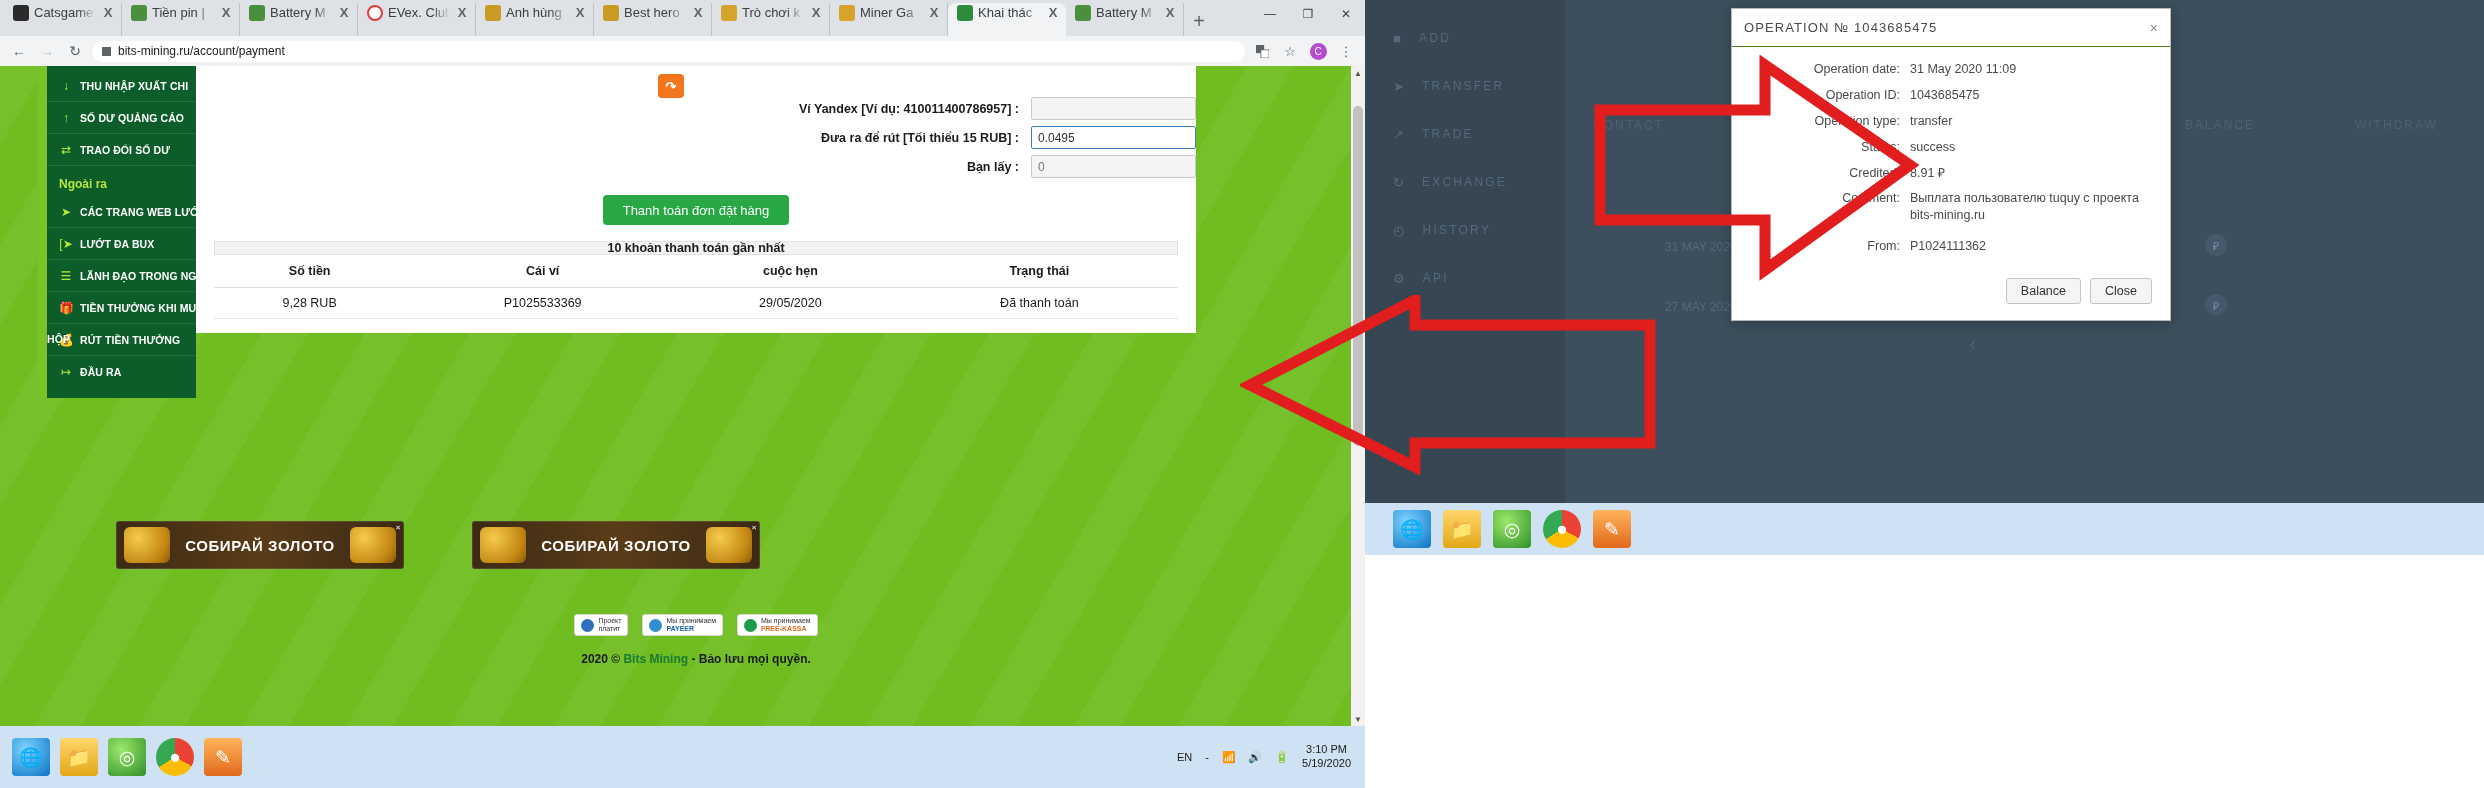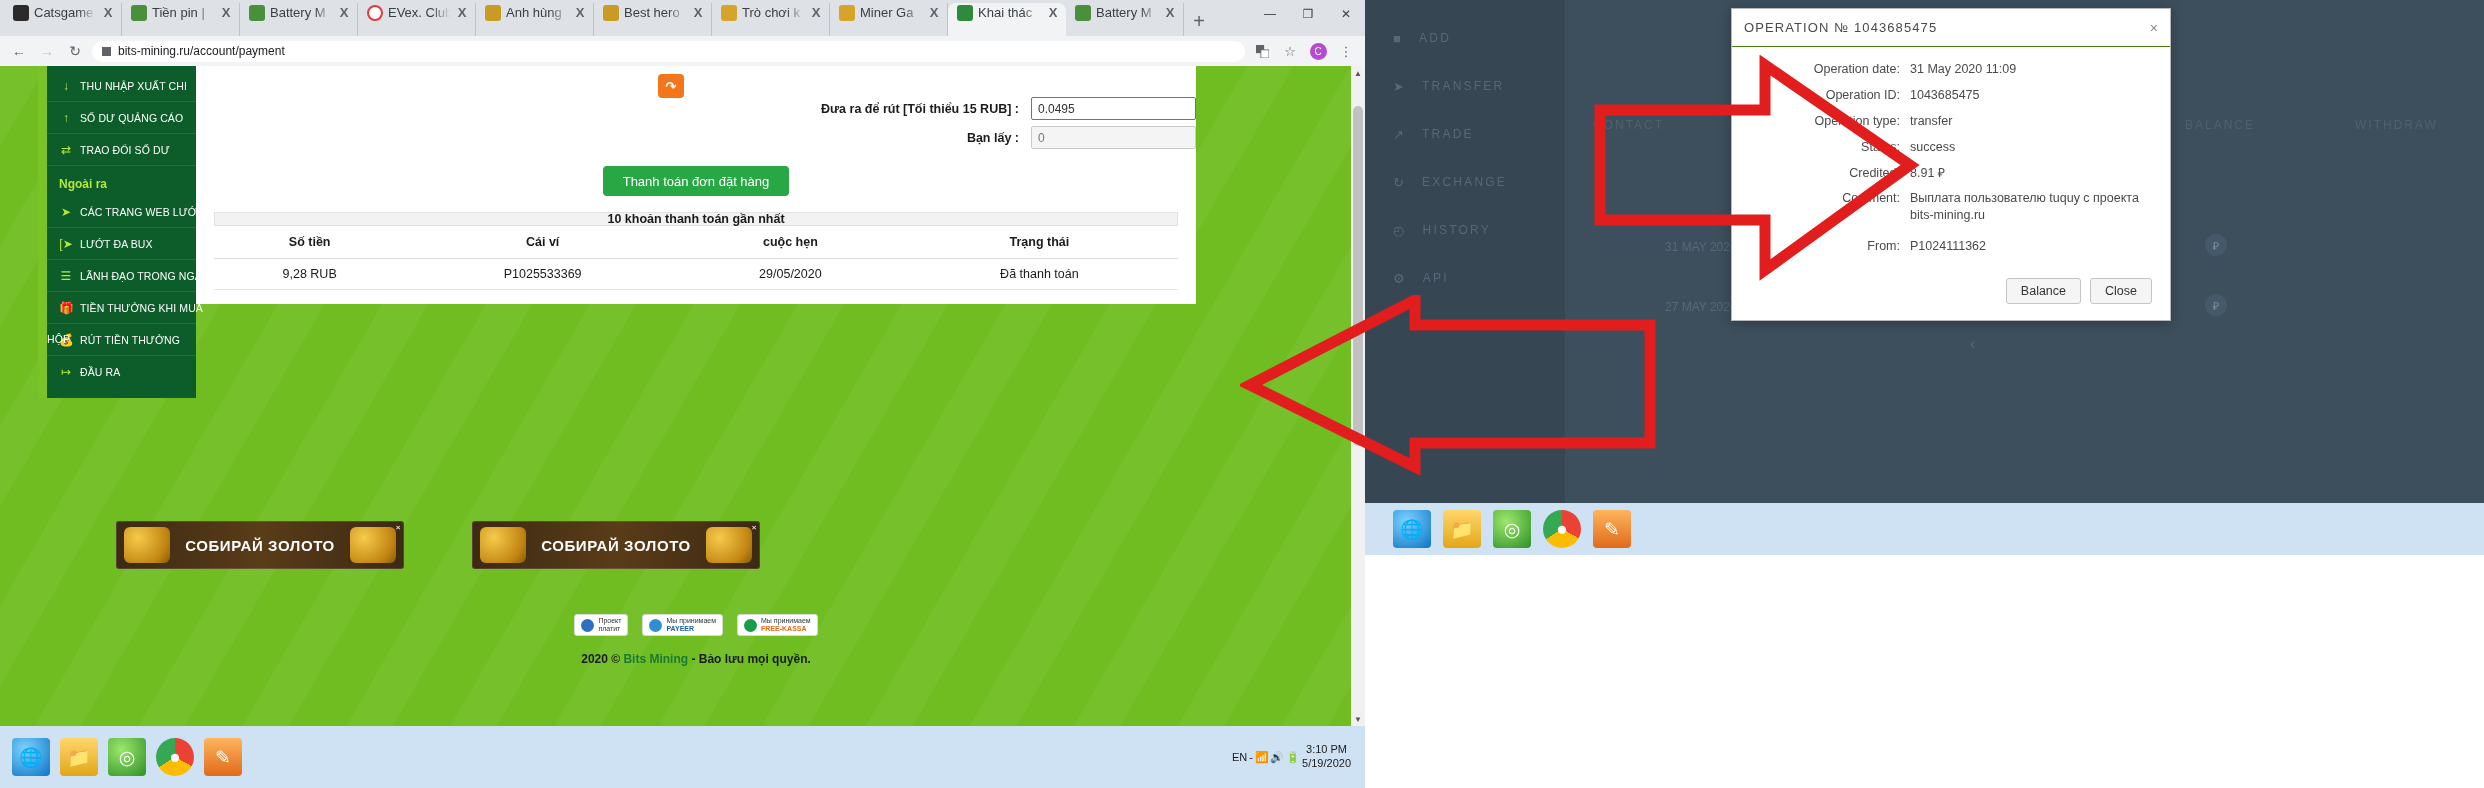--- a/index.html
+++ b/index.html
@@ -57,21 +57,21 @@
   .scrollbar .up, .scrollbar .dn { position:absolute; left:0; width:14px; height:14px;
                       display:flex; align-items:center; justify-content:center; font-size:8px; color:#555; }
   .scrollbar .up { top:0; } .scrollbar .dn { bottom:0; }
 
   
   .sidebar { position:absolute; left:38px; top:0; width:158px; background:#0d5d2a;
              border-left:9px solid #7ac225; padding:4px 0 10px 0; }
   .snav { display:flex; align-items:center; gap:7px; height:32px; padding:0 6px 0 12px;
           border-bottom:1px solid rgba(255,255,255,.10); }
   .snav .sic { width:14px; color:#b6e83b; font-size:12px; flex:0 0 14px; text-align:center; }
-  .snav .slab { color:#fff; font-size:10.5px; font-weight:normal; letter-spacing:.1px; white-space:nowrap; }
+  .snav .slab { color:#fff; font-size:10.5px; font-weight:bold; letter-spacing:.1px; white-space:nowrap; }
   .sgroup { color:#b6e83b; font-size:12px; font-weight:bold; padding:11px 0 5px 12px; }
 
   
   .card { position:absolute; left:196px; top:0; width:1000px; background:#fff;
           padding:6px 0 14px 0; }
   .formrow { display:flex; align-items:center; justify-content:flex-end; gap:0;
              padding:3px 0; }
   .formlbl { font-size:12.5px; color:#1b1b1b; font-weight:bold; text-align:right;
              width:470px; padding-right:12px; }
   .forminp { width:165px; height:23px; border:1px solid #c9c9c9; border-radius:2px;
@@ -115,21 +115,21 @@
   .copyright { position:absolute; left:196px; top:586px; width:1000px; text-align:center;
                font-size:12px; color:#1b1b1b; font-weight:bold; }
   .copyright b { color:#1b7a33; }
 
   
   .taskbar { position:absolute; left:0; bottom:0; width:1365px; height:62px;
              background:#cfe2f3; display:flex; align-items:center; }
   .tb-left { display:flex; align-items:center; gap:10px; padding-left:12px; }
   .tbic { width:38px; height:38px; border-radius:4px; display:flex; align-items:center;
           justify-content:center; font-size:19px; color:#fff; }
-  .tb-right { margin-left:auto; display:flex; align-items:center; gap:2px; padding-right:14px;
+  .tb-right { margin-left:auto; display:flex; align-items:center; gap:13px; padding-right:14px;
               font-size:11px; color:#1b1b1b; }
   .tb-clock { text-align:center; line-height:1.25; font-size:11px; }
 
   
   .rightpane { position:absolute; left:1365px; top:0; width:1119px; height:788px; background:#fff; }
   .darkapp { position:absolute; left:0; top:0; width:1119px; height:503px; background:#3d4f5c; }
   .dark-sidebar { position:absolute; left:0; top:0; width:200px; height:503px; background:#364652; }
   .dsitem { display:flex; align-items:center; gap:16px; height:48px; padding-left:28px;
             color:#56697a; font-size:12px; letter-spacing:2.2px; }
   .dsitem .dsic { font-size:13px; }
@@ -293,20 +293,24 @@
           <span class="sic">↦</span>
           <span class="slab">ĐẦU RA</span>
         </div>
       </div>
 
       <div class="card" style="position:absolute;">
         <div style="position:relative;height:22px">
           <div class="qicon">↷</div>
         </div>
 
+        <div class="formrow">
+          <div class="formlbl">Ví Yandex [Ví dụ: 410011400786957] :</div>
+          <input class="forminp ghost" value="" style="">
+        </div>
         <div class="formrow">
           <div class="formlbl">Đưa ra để rút [Tối thiểu 15 RUB] :</div>
           <input class="forminp" style="border: 1px solid rgb(61, 127, 196);" value="0.0495">
         </div>
         <div class="formrow">
           <div class="formlbl">Bạn lấy :</div>
           <input class="forminp ghost" value="0" style="">
         </div>
 
         <div class="paywrap">

